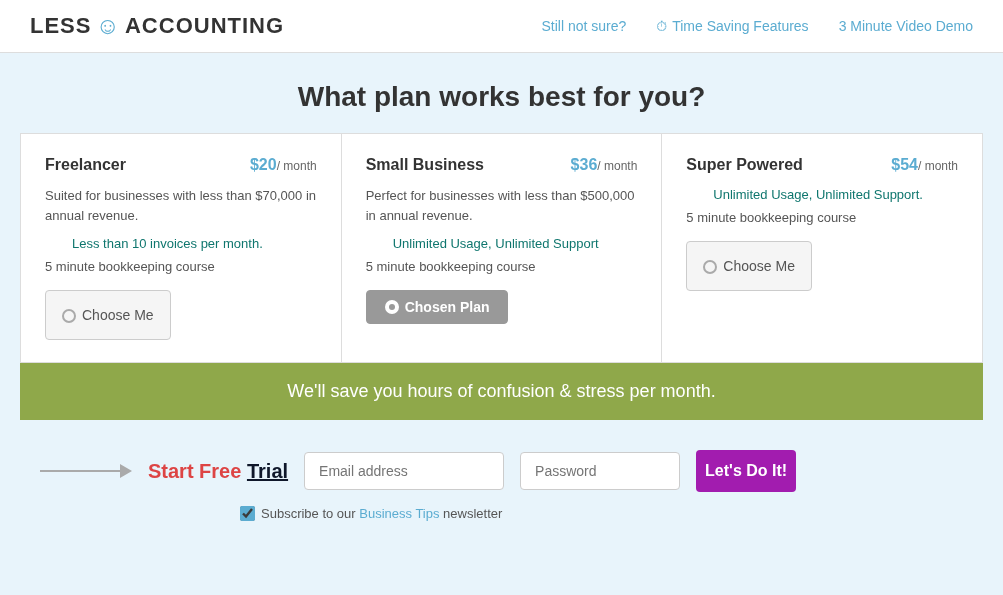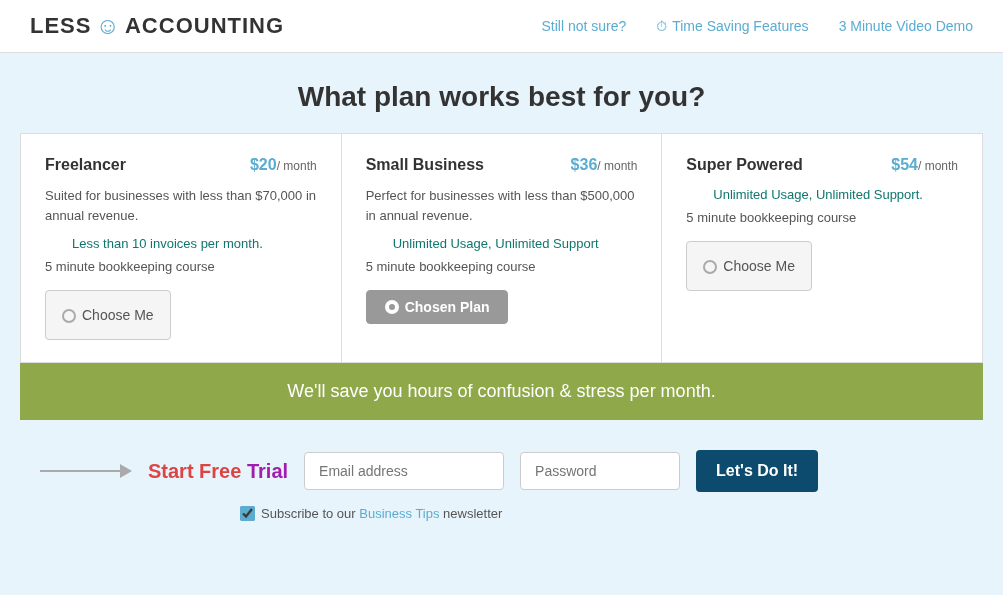--- a/index.html
+++ b/index.html
@@ -216,40 +216,41 @@
       border-bottom: 7px solid transparent;
       border-left: 12px solid #aaa;
     }
     .start-free-trial-label {
       font-size: 20px;
       font-weight: bold;
       color: #d44;
       white-space: nowrap;
     }
     .start-free-trial-label .trial-blue {
-      color: #a21caf;
+      color: #0f172a;
+      text-decoration: underline;
     }
     .email-input, .password-input {
       padding: 10px 14px;
       border: 1px solid #ccc;
       border-radius: 4px;
       font-size: 14px;
       color: #aaa;
       flex: 1;
       min-width: 0;
     }
     .email-input { max-width: 200px; }
     .password-input { max-width: 160px; }
 
     .lets-do-it-btn {
-      background: #0c4a6e;
+      background: #a21caf;
       color: #fff;
       border: none;
       border-radius: 4px;
-      padding: 12px 20px;
+      padding: 12px 9px;
       font-size: 16px;
       font-weight: bold;
       cursor: pointer;
       white-space: nowrap;
     }
 
     .subscribe-row {
       display: flex;
       align-items: center;
       gap: 6px;

